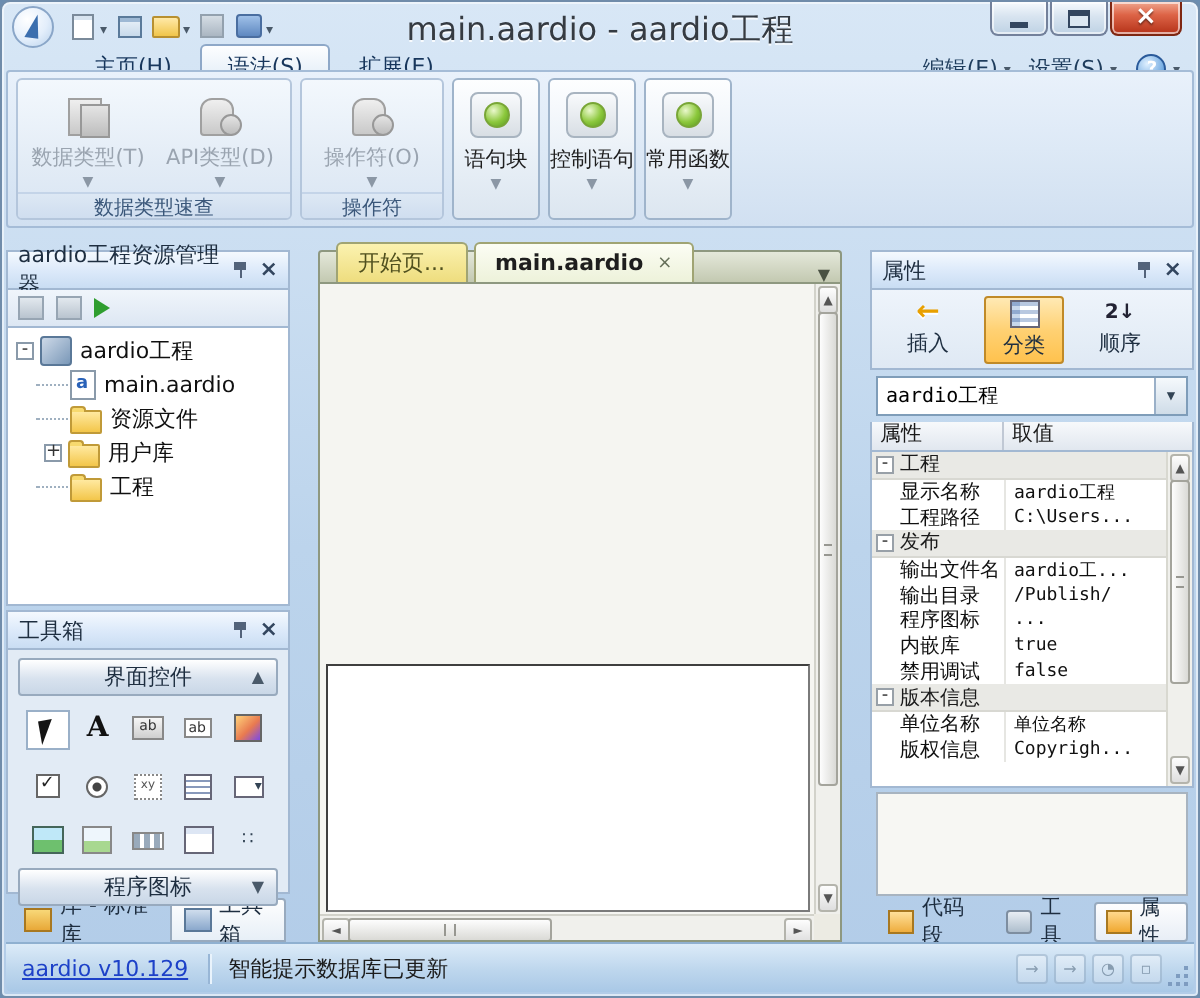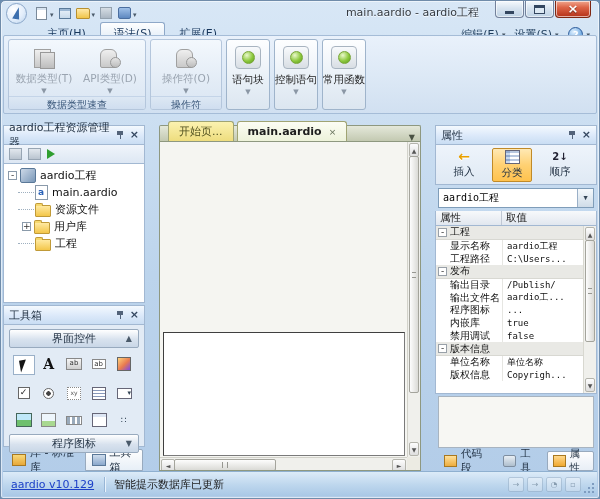--- a/index.html
+++ b/index.html
@@ -12,21 +12,21 @@
   .logo::before{content:"";position:absolute;left:6px;top:3px;width:0;height:0;border-left:5px solid transparent;border-right:2px solid transparent;border-bottom:12px solid #3c6fae;transform:rotate(8deg);}
   .qat{display:flex;align-items:center;margin-top:1px;}
   .qat-btn{width:18px;height:16px;display:flex;align-items:center;justify-content:center;}
   .qat-caret{font-size:7px;color:#4a5a6a;margin:4px 2px 0 0;}
   .qicon{display:block;}
   .qi-new-file{width:9px;height:11px;background:#fff;border:1px solid #7a8a9a;box-shadow:inset 0 2px 0 #d8e4f0;}
   .qi-window-restore{width:10px;height:9px;border:1px solid #5a7a9a;background:linear-gradient(#eaf2fa,#c8daea);box-shadow:inset 0 2px 0 #9db8d4;}
   .qi-open-folder{width:12px;height:9px;background:linear-gradient(#ffe9a8,#f0c54a);border:1px solid #b89030;border-radius:1px 2px 1px 1px;}
   .qi-save{width:10px;height:10px;background:linear-gradient(#d5dde4,#aab6c2);border:1px solid #93a1ae;}
   .qi-publish{width:11px;height:10px;background:linear-gradient(#9fc0e8,#5e88c0);border:1px solid #4a6ea0;border-radius:2px;}
-  .title-text{position:absolute;left:120px;right:120px;top:4px;text-align:right;font-size:11px;color:#353b42;text-shadow:0 1px 0 rgba(255,255,255,.8);pointer-events:none;white-space:nowrap;}
+  .title-text{position:absolute;left:120px;right:120px;top:4px;text-align:center;font-size:16px;color:#353b42;text-shadow:0 1px 0 rgba(255,255,255,.8);pointer-events:none;white-space:nowrap;}
   .win-controls{position:absolute;right:8px;top:0;display:flex;}
   .winbtn{width:27px;height:16px;border:1px solid #73819b;border-top:none;border-radius:0 0 4px 4px;background:linear-gradient(#f6fafd,#d8e4f0 45%,#bed2e4);display:flex;align-items:center;justify-content:center;margin-left:1px;box-shadow:inset 0 0 0 1px rgba(255,255,255,.6);}
   .wb-minimize::before{content:"";width:9px;height:3px;background:#33465f;margin-top:6px;}
   .wb-maximize::before{content:"";width:9px;height:7px;border:1px solid #33465f;box-shadow:inset 0 2px 0 #33465f;background:#dce8f2;}
   .wb-close{width:34px;background:linear-gradient(#f0a78f,#dd6447 40%,#bb3a20 90%);border-color:#7e2712;}
   .wb-close::before{content:"×";color:#fff;font-weight:bold;font-size:13px;line-height:12px;text-shadow:0 1px 1px rgba(0,0,0,.45);}
 
   
   .tabrow{position:absolute;top:23px;left:2px;right:2px;height:20px;display:flex;align-items:flex-end;}
   .rtab{padding:3px 13px 3px;font-size:11px;color:#17365c;border-radius:3px 3px 0 0;border:1px solid transparent;border-bottom:none;}
@@ -456,26 +456,26 @@
             </div>
             <div class="grow">
               <span class="gname">工程路径</span>
               <span class="gval">C:\Users...</span>
             </div>
             <div class="grow group">
               <span class="gexp">-</span>
               <span class="ggname">发布</span>
             </div>
             <div class="grow">
+              <span class="gname">输出文件名</span>
+              <span class="gval">aardio工...</span>
+            </div>
+            <div class="grow">
               <span class="gname">输出目录</span>
               <span class="gval">/Publish/</span>
-            </div>
-            <div class="grow">
-              <span class="gname">输出文件名</span>
-              <span class="gval">aardio工...</span>
             </div>
             <div class="grow">
               <span class="gname">程序图标</span>
               <span class="gval">...</span>
             </div>
             <div class="grow">
               <span class="gname">内嵌库</span>
               <span class="gval">true</span>
             </div>
             <div class="grow">

